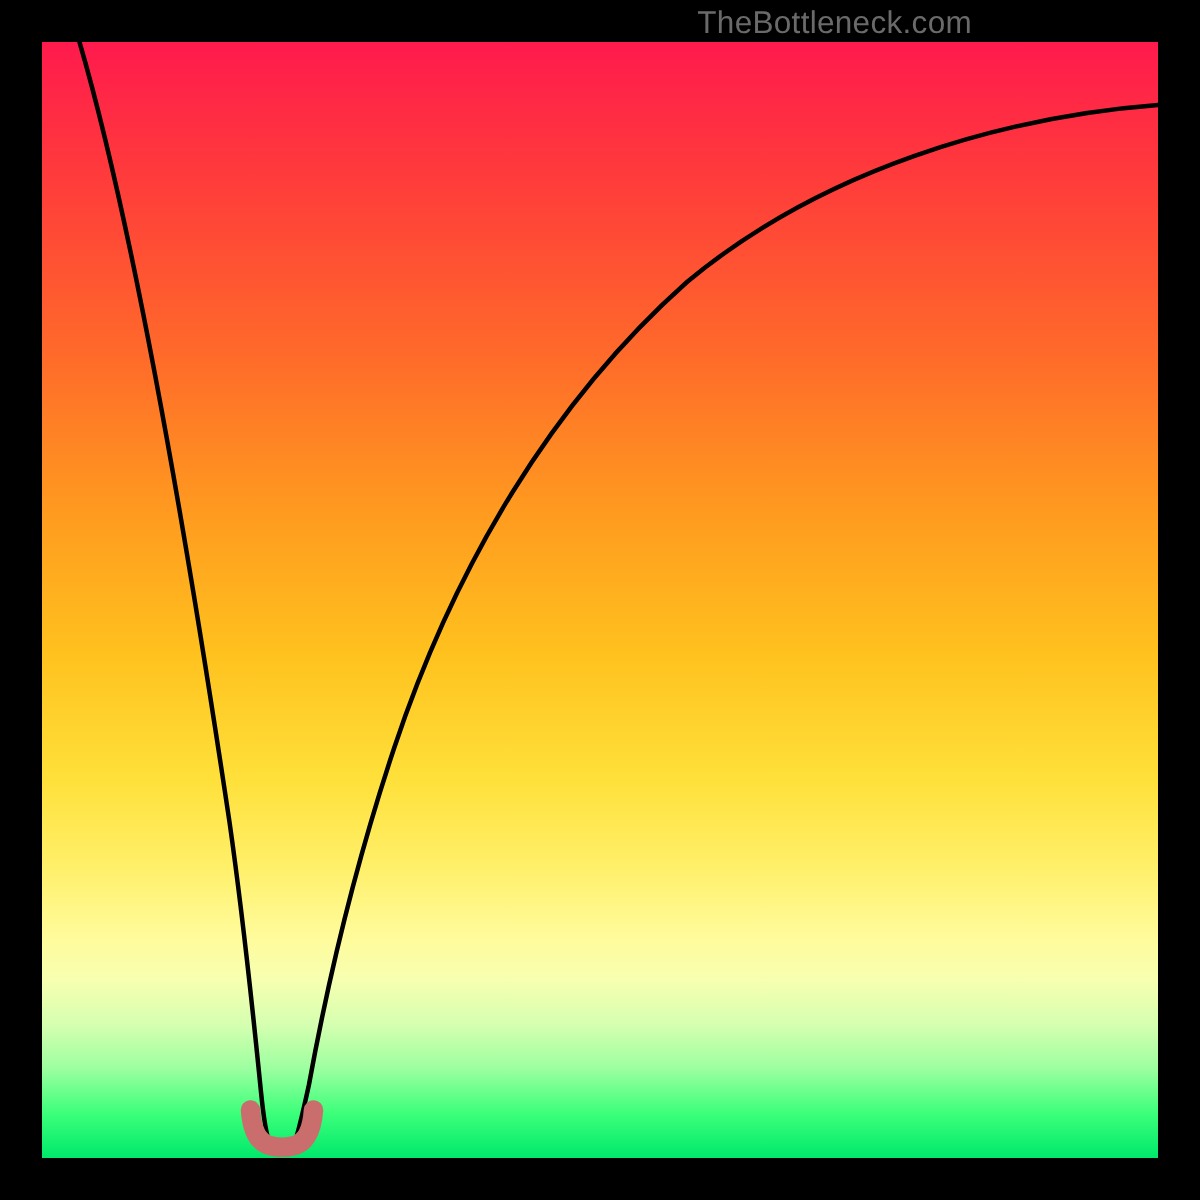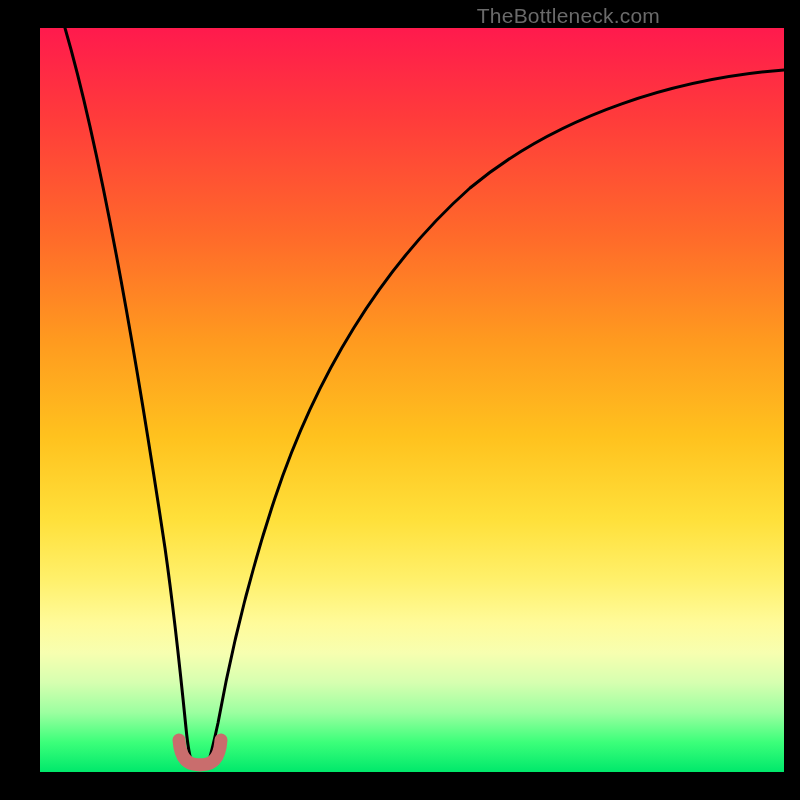--- a/index.html
+++ b/index.html
@@ -10,21 +10,20 @@
     background: #000;
     overflow: hidden;
   }
   .frame {
     position: absolute;
     left: 0;
     top: 0;
     width: 658px;
     height: 800px;
     background: #000;
-    margin-left: 12px;
   }
   .plot {
     position: absolute;
     left: 28px;
     top: 28px;
     width: 744px;
     height: 744px;
     background: linear-gradient(to bottom,
       #ff1a4d 0%,
       #ff3b3b 12%,

